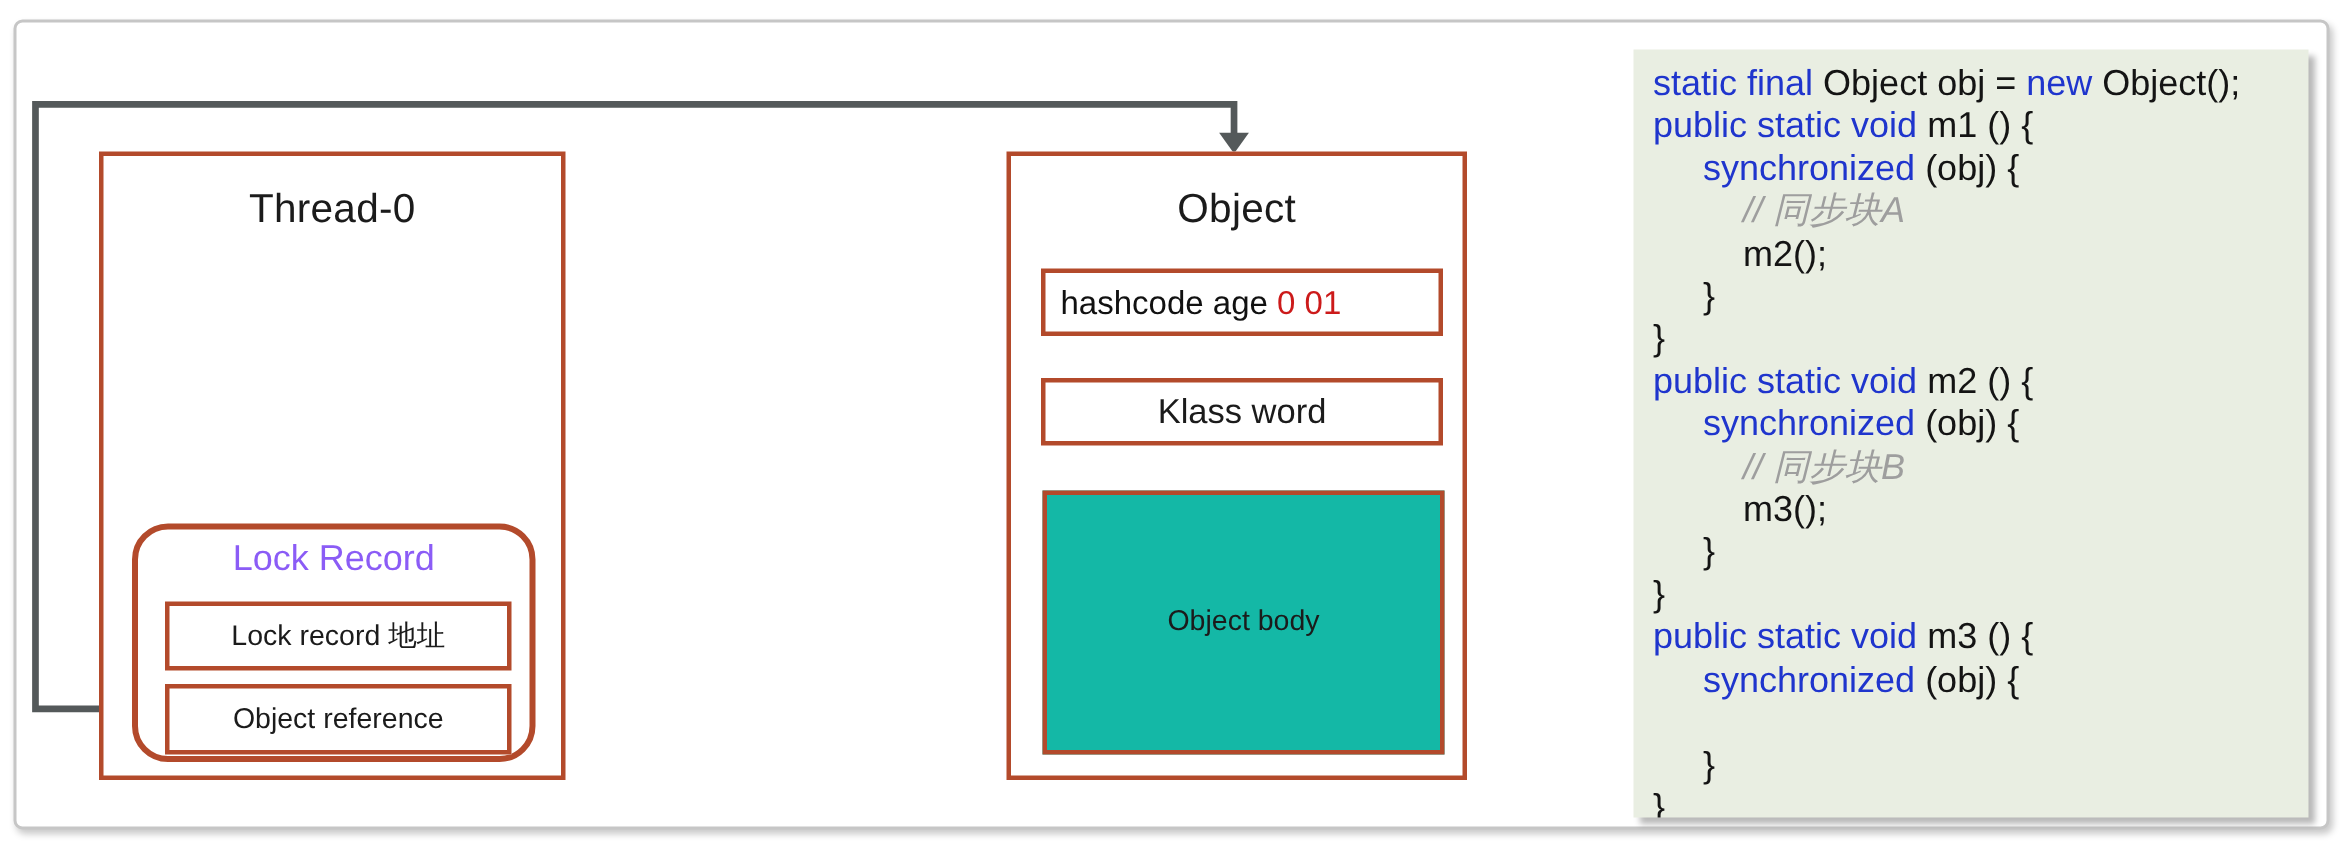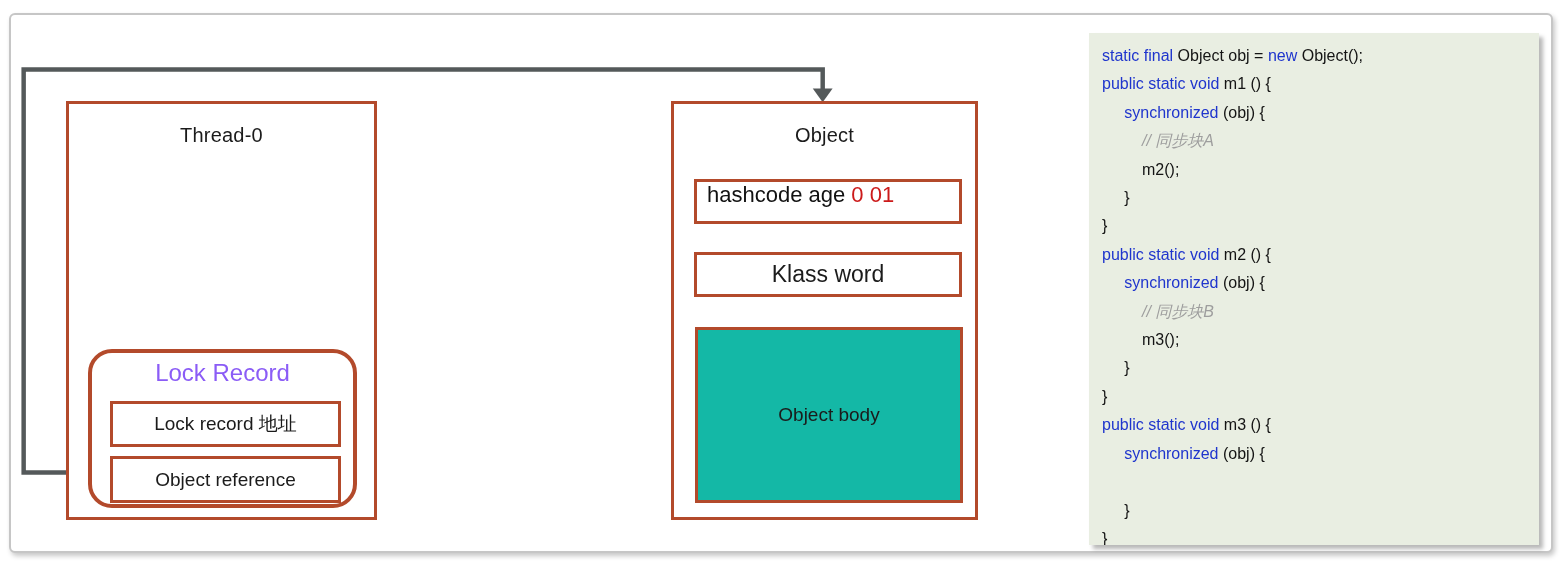--- a/index.html
+++ b/index.html
@@ -9,58 +9,58 @@
     background:#ffffff; border:2px solid #c6c6c6; border-radius:6px;
     box-shadow: 2px 3px 5px rgba(0,0,0,0.22);
   }
   .arrow-layer { position:absolute; left:0; top:0; width:100%; height:100%; pointer-events:none; }
 
   .rbox { position:absolute; border:3px solid #b34a2b; background:#ffffff; }
 
   .thread-box { left:55px; top:86px; width:311px; height:419px; }
   .object-box { left:660px; top:86px; width:307px; height:419px; }
 
-  .box-title { text-align:center; margin-top:20px; font-size:20px; color:#1b1b1b; letter-spacing:0.2px; }
+  .box-title { text-align:center; margin-top:20px; font-size:27px; color:#1b1b1b; letter-spacing:0.2px; }
 
   .lock-record {
     position:absolute; left:19px; top:245px; width:269px; height:159px;
     border:4px solid #b34a2b; border-radius:24px; background:#ffffff;
   }
   .lr-title { text-align:center; margin-top:6px; font-size:24px; color:#8b5cf6; }
   .slot {
     position:absolute; left:18px; width:231px; height:46px;
     border:3px solid #b34a2b; display:flex; align-items:center; justify-content:center;
     font-size:19px; color:#1b1b1b; background:#ffffff;
   }
   .slot.s1 { top:48px; }
   .slot.s2 { top:103px; height:47px; }
 
   .markword {
     position:absolute; left:20px; top:75px; width:268px; height:45px;
-    border:3px solid #b34a2b; display:flex; align-items:flex-start;
+    border:3px solid #b34a2b; display:flex; align-items:center;
     padding-left:10px; font-size:22px; color:#111111; white-space:pre; background:#ffffff;
   }
   .markword .red { color:#cc1a1a; }
   .klass {
     position:absolute; left:20px; top:148px; width:268px; height:45px;
     border:3px solid #b34a2b; display:flex; align-items:center; justify-content:center;
     font-size:23px; color:#1b1b1b; background:#ffffff;
   }
   .obody {
     position:absolute; left:21px; top:223px; width:268px; height:176px;
     border:3px solid #b34a2b; display:flex; align-items:center; justify-content:center;
     font-size:19px; color:#1b1b1b; background:#14b8a6;
   }
 
   .code-panel {
     position:absolute; left:1078px; top:18px; width:450px; height:512px;
     background:#e9eee2; box-shadow: 4px 4px 4px rgba(0,0,0,0.28);
     padding:9px 0 0 13px; overflow:hidden;
   }
-  .code-line { white-space:pre; font-size:16px; line-height:28.4px; color:#141414; }
+  .code-line { white-space:pre; font-size:24px; line-height:28.4px; color:#141414; }
   .code-line .kw { color:#1f35cd; }
   .code-line .c  { color:#9e9e9e; font-style:italic; }
   .code-line .p  { color:#141414; }
 </style>
 </head>
 <body>
 
 <div class="frame">
 
   <svg class="arrow-layer" viewBox="0 0 1544 540">

